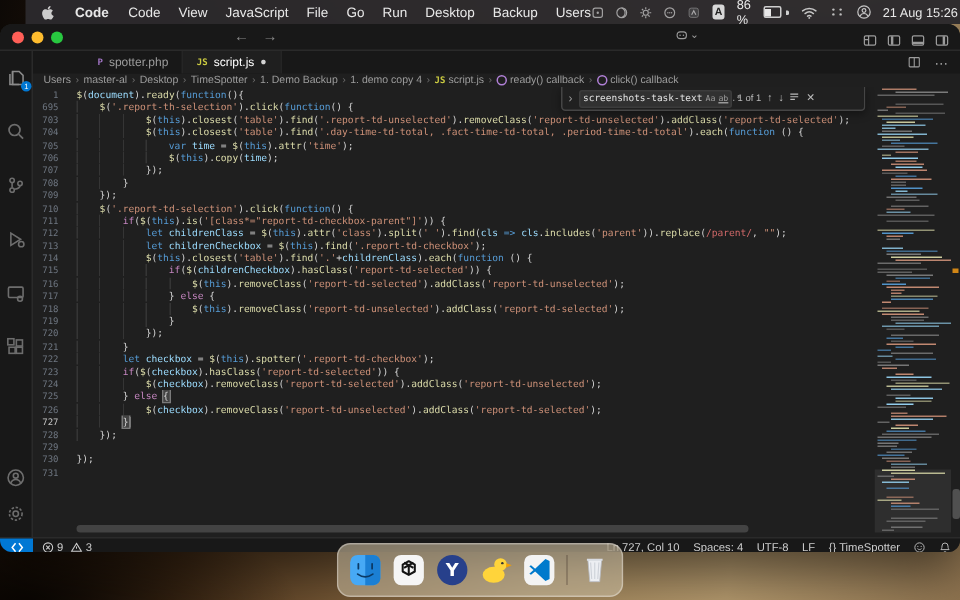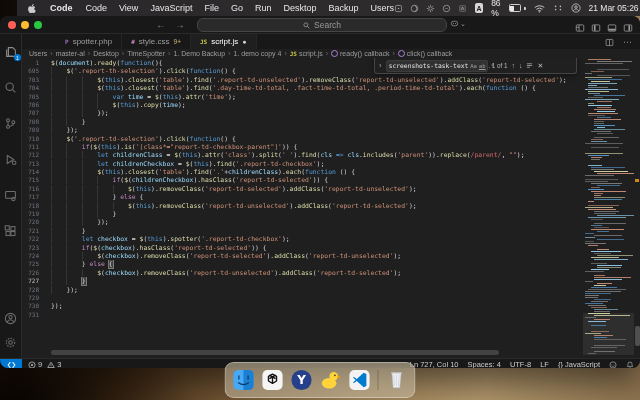--- a/index.html
+++ b/index.html
@@ -204,42 +204,35 @@
             <circle cx="9" cy="7" r="1"></circle>
           </svg>
       </span>
       <span class="mb-ico">
         <svg width="10" height="10" viewBox="0 0 16 16" fill="none" stroke="#e0e0e0" stroke-width="1.3">
             <circle cx="8" cy="8" r="6.6"></circle>
             <circle cx="8" cy="6.4" r="2"></circle>
             <path d="M3.8 12.6c.8-2 2.4-3 4.2-3s3.4 1 4.2 3"></path>
           </svg>
       </span>
-      <span class="mb-clock">21 Mar 05:26</span>
+      <span class="mb-clock">21 Aug 15:26</span>
     </div>
   </div>
 
   <div class="window">
 
     <div class="titlebar">
       <div class="lights">
         <span class="light l-red"></span>
         <span class="light l-yel"></span>
         <span class="light l-grn"></span>
       </div>
       <div class="nav-arrows">
         <span>←</span>
         <span>→</span>
-      </div>
-      <div class="cmdcenter">
-        <svg width="7" height="7" viewBox="0 0 16 16" fill="none" stroke="#9b9b9b" stroke-width="1.8">
-            <circle cx="6.5" cy="6.5" r="4.5"></circle>
-            <path d="M10 10l4.5 4.5"></path>
-          </svg>
-        <span>Search</span>
       </div>
       <div class="profile">
         <svg width="9" height="9" viewBox="0 0 16 16" fill="none" stroke="#9b9b9b" stroke-width="1.3">
             <rect x="2.5" y="4" width="11" height="8" rx="3.5"></rect>
             <circle cx="6" cy="8" r=".9" fill="#9b9b9b" stroke="none"></circle>
             <circle cx="10" cy="8" r=".9" fill="#9b9b9b" stroke="none"></circle>
           </svg>
         <span style="font-size:7px;line-height:7px;">⌄</span>
       </div>
       <div class="layouts" id="layout-icons">
@@ -322,25 +315,20 @@
               </svg>
             </span>
           </div>
       </div>
 
       <div class="editorcol">
         <div class="tabbar" id="tabbar">
           <div class="tab">
               <span class="fi php">P</span>
               <span>spotter.php</span>
-            </div>
-            <div class="tab">
-              <span class="fi css">#</span>
-              <span>style.css</span>
-              <span class="tab-badge">9+</span>
             </div>
             <div class="tab active">
               <span class="fi js">JS</span>
               <span>script.js</span>
               <span class="tab-dot">●</span>
             </div>
             <div class="tabactions">
             <span>
               <svg width="9" height="9" viewBox="0 0 16 16" fill="none" stroke="#9d9d9d" stroke-width="1.3">
                   <rect x="2" y="2.5" width="12" height="11" rx="1"></rect>
@@ -878,21 +866,21 @@
             <path d="M8 2.5L14.5 13h-13z"></path>
             <path d="M8 6.5v3.2M8 11.6v.2"></path>
           </svg>
         <span>3</span>
       </div>
       <div class="sb-right" id="sb-right">
         <span class="sb-item">Ln 727, Col 10</span>
           <span class="sb-item">Spaces: 4</span>
           <span class="sb-item">UTF-8</span>
           <span class="sb-item">LF</span>
-          <span class="sb-item">{} JavaScript</span>
+          <span class="sb-item">{} TimeSpotter</span>
           <span class="sb-ico">
           <svg width="8" height="8" viewBox="0 0 16 16" fill="none" stroke="#ccc" stroke-width="1.3">
               <circle cx="8" cy="8" r="6.2"></circle>
               <circle cx="5.8" cy="6.5" r=".7" fill="#ccc" stroke="none"></circle>
               <circle cx="10.2" cy="6.5" r=".7" fill="#ccc" stroke="none"></circle>
               <path d="M5.3 9.5c1.6 1.6 3.8 1.6 5.4 0"></path>
             </svg>
         </span>
         <span class="sb-ico">
           <svg width="8" height="8" viewBox="0 0 16 16" fill="none" stroke="#ccc" stroke-width="1.3">

